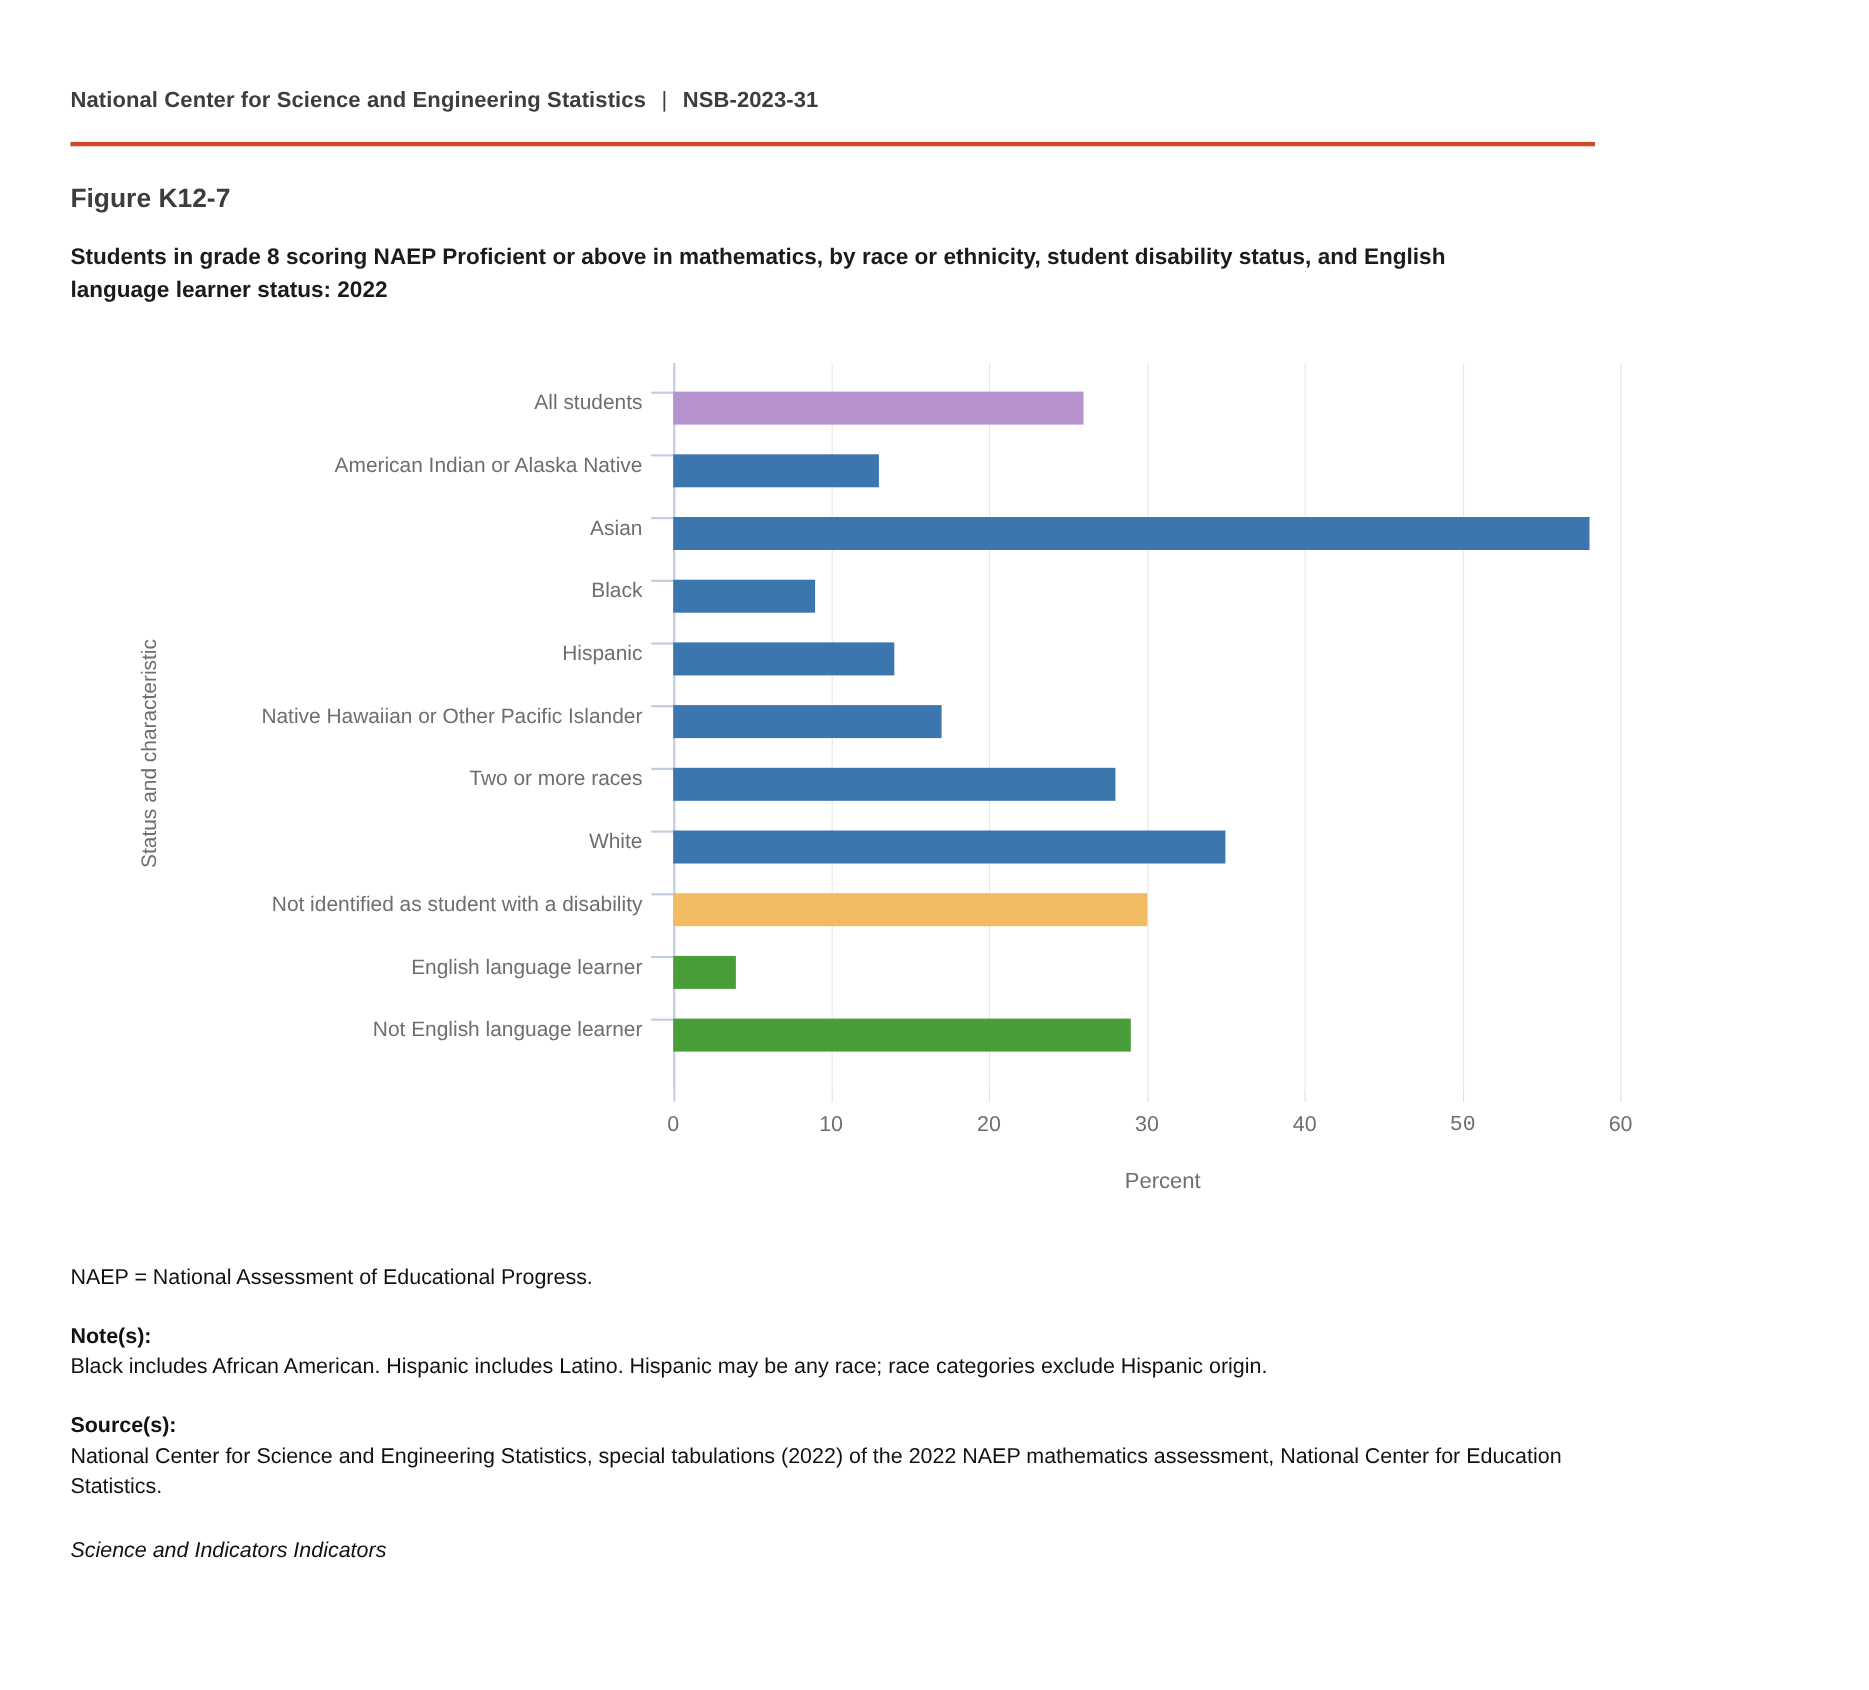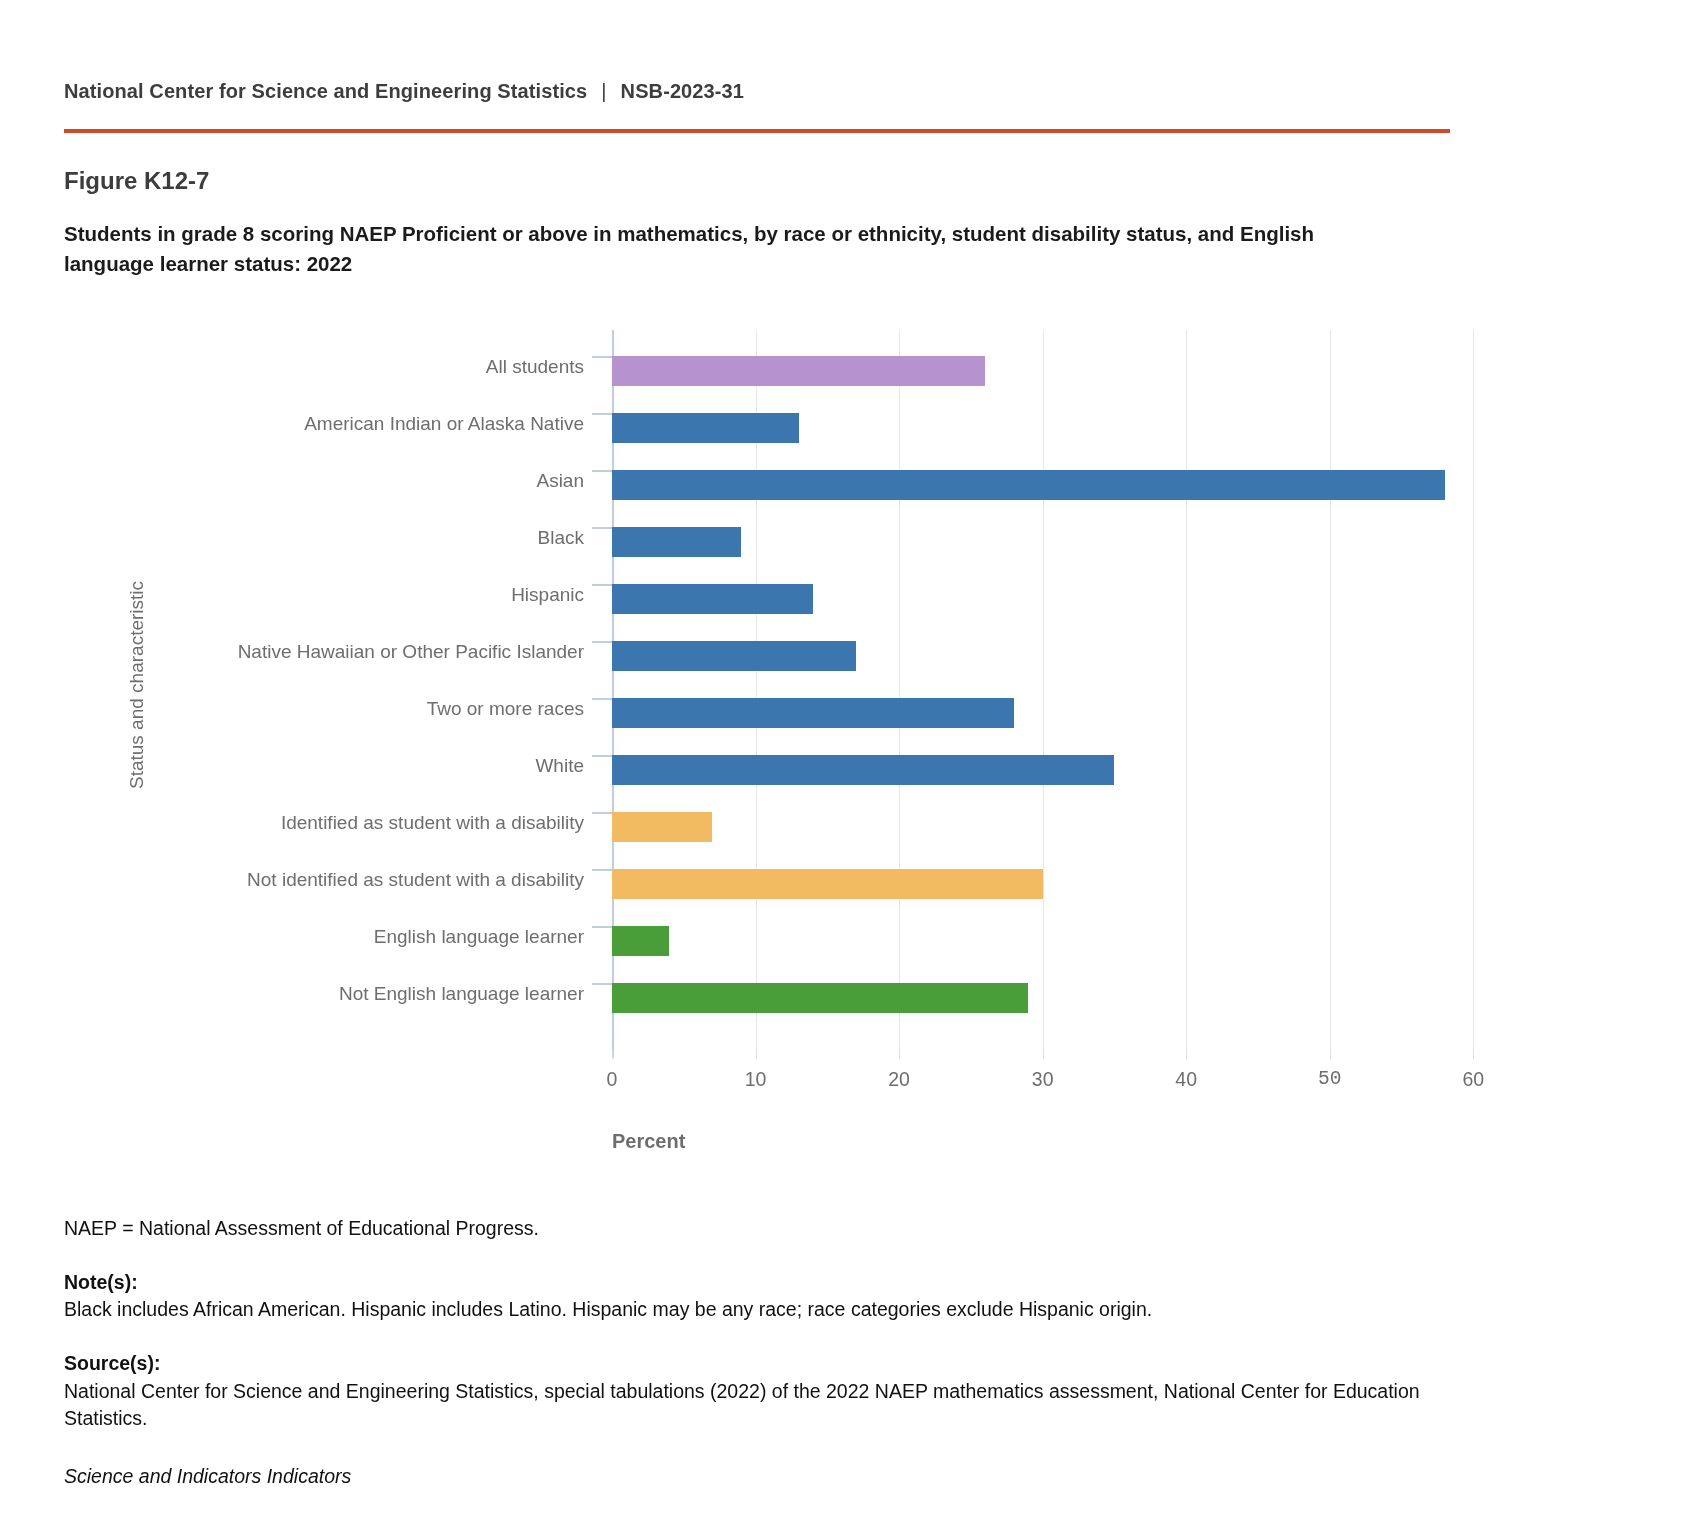--- a/index.html
+++ b/index.html
@@ -54,22 +54,22 @@
   .bar-area { flex: 1; position: relative; height: 30px; }
   .bar { position: absolute; left: 0; top: 0; height: 30px; }
 
   .xtick-area { position: relative; margin-left: 522px; width: 890px; height: 58px; }
   .xtick-stub { position: absolute; top: 0; width: 1px; height: 9px; background: #d9dde6; }
   .xtick-label {
     position: absolute; top: 18px; transform: translateX(-50%);
     font-size: 19.5px; color: #6e6e6e;
   }
   .xlabel {
-    margin-left: 522px; width: 890px; 
-    font-size: 20px; color: #6e6e6e; margin-top: 22px; font-weight: bold;
+    margin-left: 522px; width: 890px; text-align: center;
+    font-size: 20px; color: #6e6e6e; margin-top: 12px;
   }
 
   
   .footnotes { margin-top: 62px; font-size: 19.5px; line-height: 1.42; color: #111; }
   .footnotes p { margin: 0; }
   .fn-abbr { margin-bottom: 0; }
   .fn-label { font-weight: 700; margin-top: 26px !important; }
   .fn-body { width: 1400px; }
   .fn-attr { margin-top: 30px !important; font-style: italic; }
 </style>
@@ -148,27 +148,20 @@
             <div class="row-tick"></div>
             <div class="bar-area">
               <div class="bar" title="Two or more races: 28%" style="width: 45.1613%; background: rgb(59, 118, 175);"></div>
             </div>
           </div>
           <div class="chart-row">
             <div class="row-label">White</div>
             <div class="row-tick"></div>
             <div class="bar-area">
               <div class="bar" title="White: 35%" style="width: 56.4516%; background: rgb(59, 118, 175);"></div>
-            </div>
-          </div>
-          <div class="chart-row">
-            <div class="row-label">Identified as student with a disability</div>
-            <div class="row-tick"></div>
-            <div class="bar-area">
-              <div class="bar" title="Identified as student with a disability: 7%" style="width: 11.2903%; background: rgb(242, 186, 97);"></div>
             </div>
           </div>
           <div class="chart-row">
             <div class="row-label">Not identified as student with a disability</div>
             <div class="row-tick"></div>
             <div class="bar-area">
               <div class="bar" title="Not identified as student with a disability: 30%" style="width: 48.3871%; background: rgb(242, 186, 97);"></div>
             </div>
           </div>
           <div class="chart-row">

